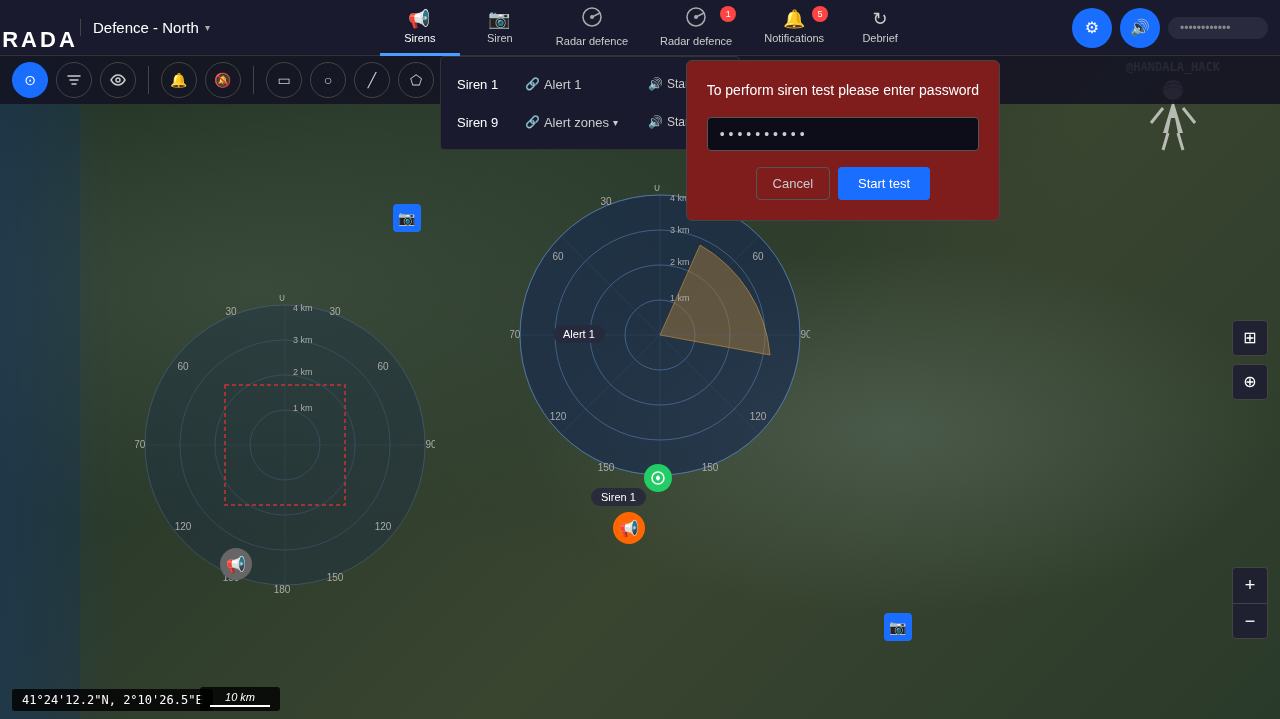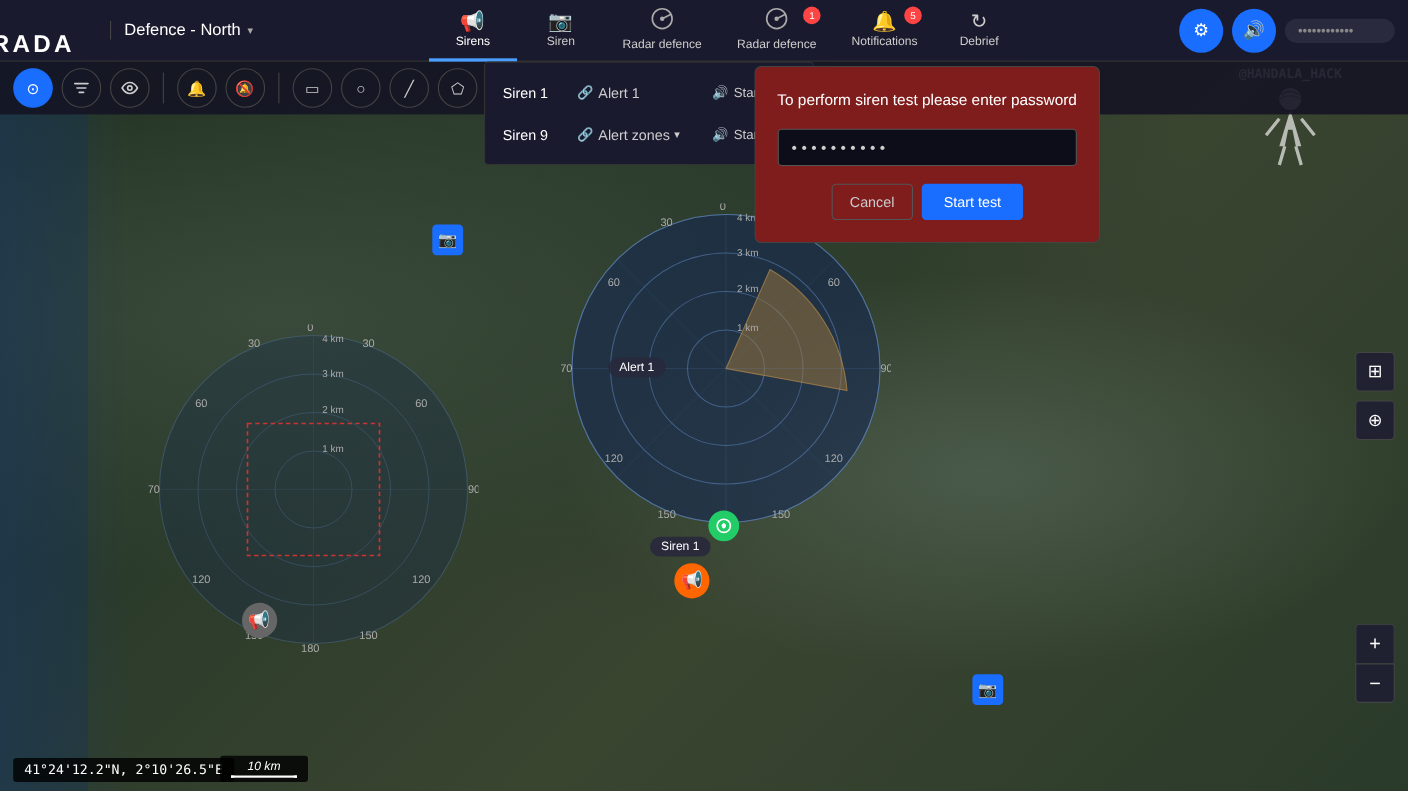--- a/index.html
+++ b/index.html
@@ -22,33 +22,33 @@
     }
 
     
     .topbar {
       position: absolute; top: 0; left: 0; right: 0; height: 56px;
       background: #1a1a2e; display: flex; align-items: center;
       border-bottom: 1px solid #333; z-index: 100;
     }
 
     .logo {
-      width: 80px; display: flex; align-items: center; justify-content: flex-end;
+      width: 80px; display: flex; align-items: center; justify-content: center;
       padding: 0 12px;
       margin-top: 24px;
     }
 
     .logo-text {
       color: white; font-size: 22px; font-weight: 900; letter-spacing: 3px;
     }
 
     .site-name {
       display: flex; align-items: center; padding: 0 12px;
       color: white; font-size: 15px; font-weight: 500;
-      border-left: 1px solid #444; gap: 6px; min-width: 160px; margin-left: 20px;
+      border-left: 1px solid #444; gap: 6px; min-width: 160px;
     }
 
     .chevron-down {
       font-size: 10px; color: #aaa;
     }
 
     .nav-items {
       display: flex; align-items: stretch; flex: 1; justify-content: center; gap: 0;
     }
 

